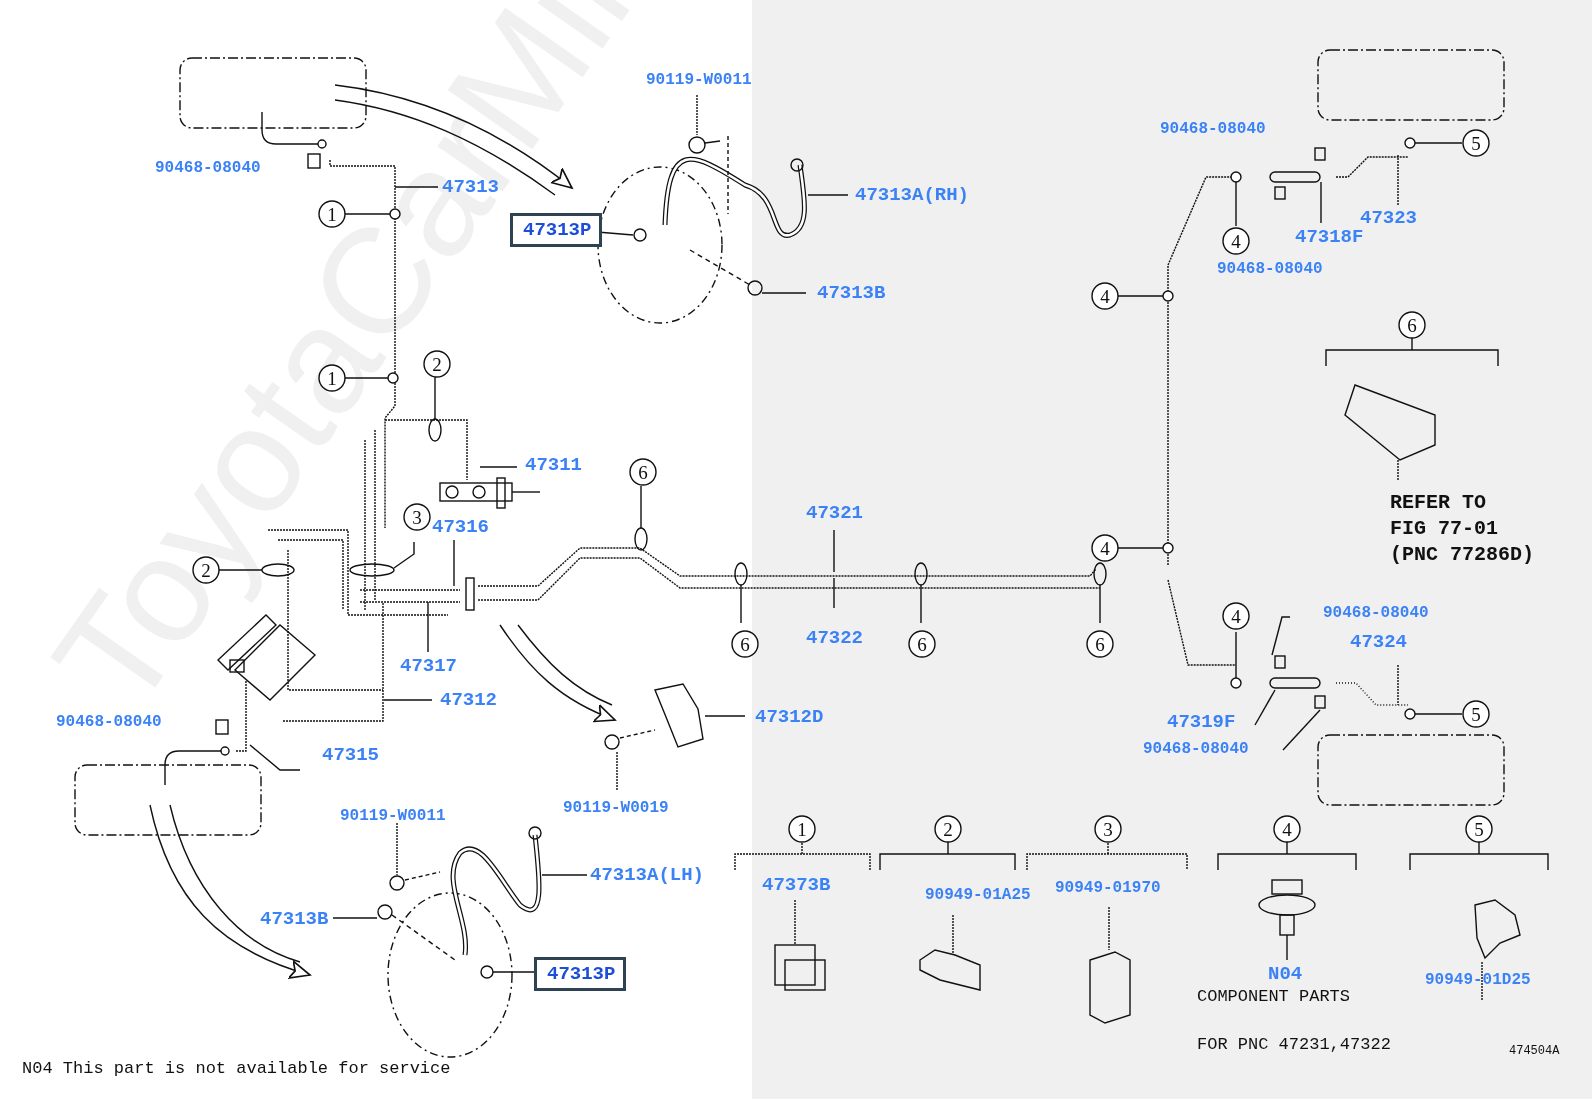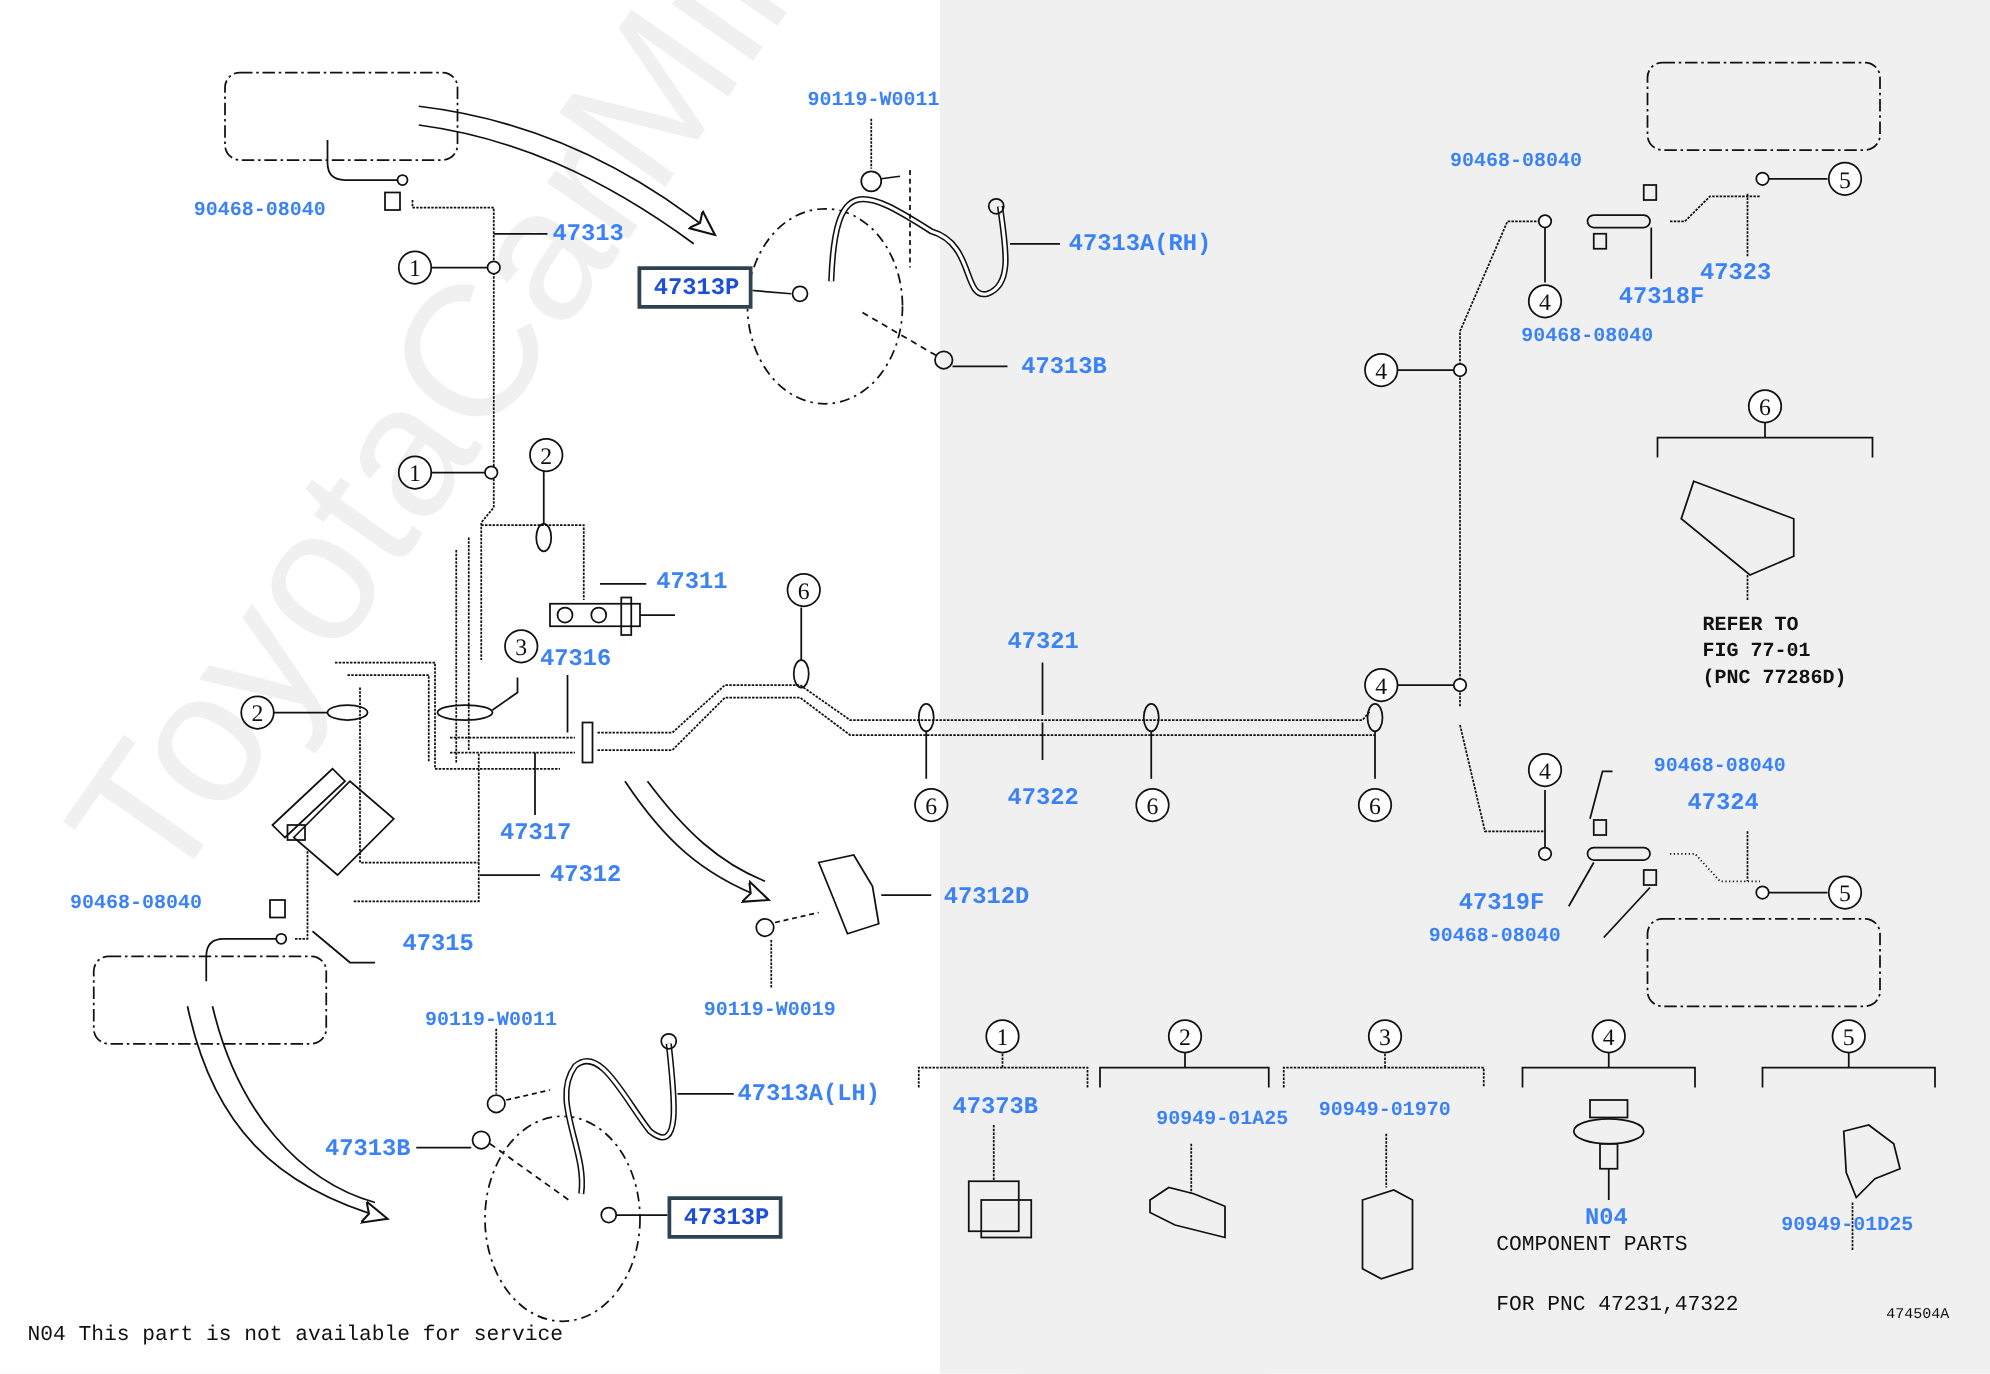--- a/index.html
+++ b/index.html
@@ -4,21 +4,21 @@
 <style>
   html, body { margin: 0; padding: 0; }
   body { width: 1592px; height: 1099px; position: relative; overflow: hidden; background: #ffffff; font-family: "DejaVu Sans Mono", monospace; }
   #right-bg { position: absolute; left: 752px; top: 0; width: 840px; height: 1099px; background: #f0f0f0; }
   #diagram { position: absolute; left: 0; top: 0; }
   .lbl { position: absolute; font-family: "Liberation Mono", "DejaVu Sans Mono", monospace; font-weight: bold; font-size: 19px; color: #3b82f6; white-space: nowrap; line-height: 1; }
   .lbl.sm { font-size: 16px; }
   .hl { position: absolute; border: 3px solid #2e4351; background: #fff; padding: 5px 8px 4px 10px; font-family: "Liberation Mono", monospace; font-weight: bold; font-size: 19px; color: #1d4ed8; cursor: pointer; line-height: 1; }
   .sans { position: absolute; font-family: Liberation Mono, monospace; font-size: 17px; color: #111; white-space: nowrap; line-height: 1.3; }
   .watermark { position: absolute; left: 20px; top: 640px; font-family: "Liberation Sans", sans-serif; font-size: 150px; color: rgba(200,200,200,0.28); transform: rotate(-55deg); transform-origin: left top; white-space: nowrap; pointer-events: none; }
-  .refer { position: absolute; font-family: "Liberation Mono", monospace; font-weight: bold; font-size: 16px; color: #111; line-height: 1.3; }
+  .refer { position: absolute; font-family: "Liberation Mono", monospace; font-weight: bold; font-size: 20px; color: #111; line-height: 1.3; margin-left: 28px; }
 </style>
 </head>
 <body>
 
 <div id="right-bg"></div>
 <div class="watermark">ToyotaCarMine.ru</div>
 
 <svg id="diagram" width="1592" height="1099" xmlns="http://www.w3.org/2000/svg">
   <defs>
     <marker id="arrowHollow" viewBox="0 0 20 20" refX="18" refY="10" markerWidth="22" markerHeight="22" orient="auto" markerUnits="userSpaceOnUse">

